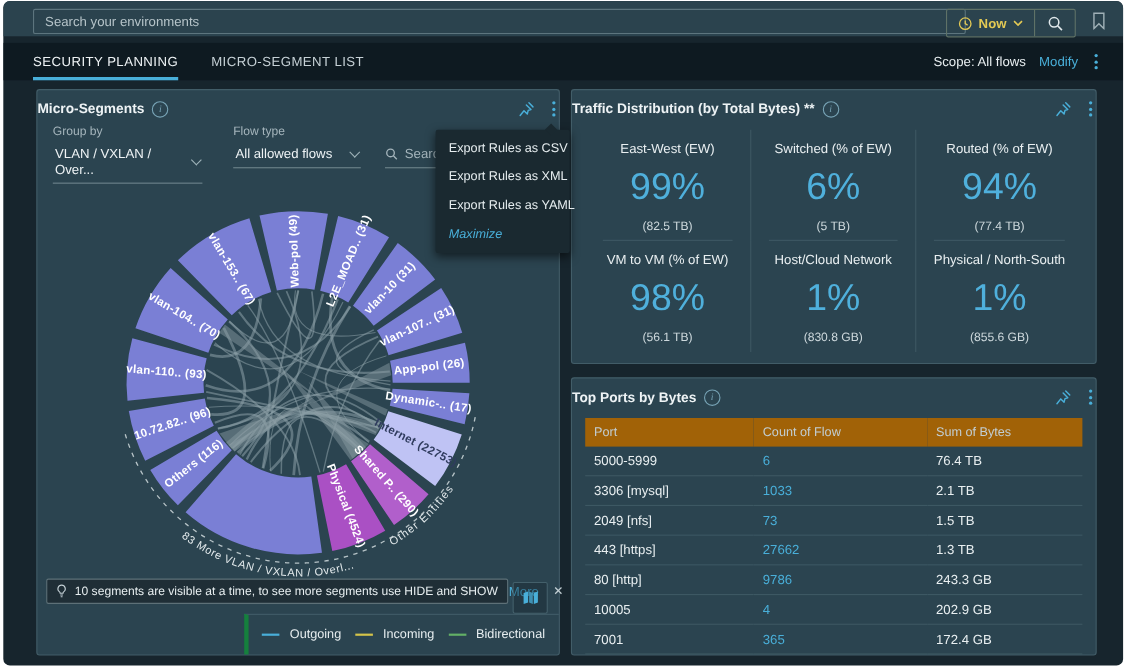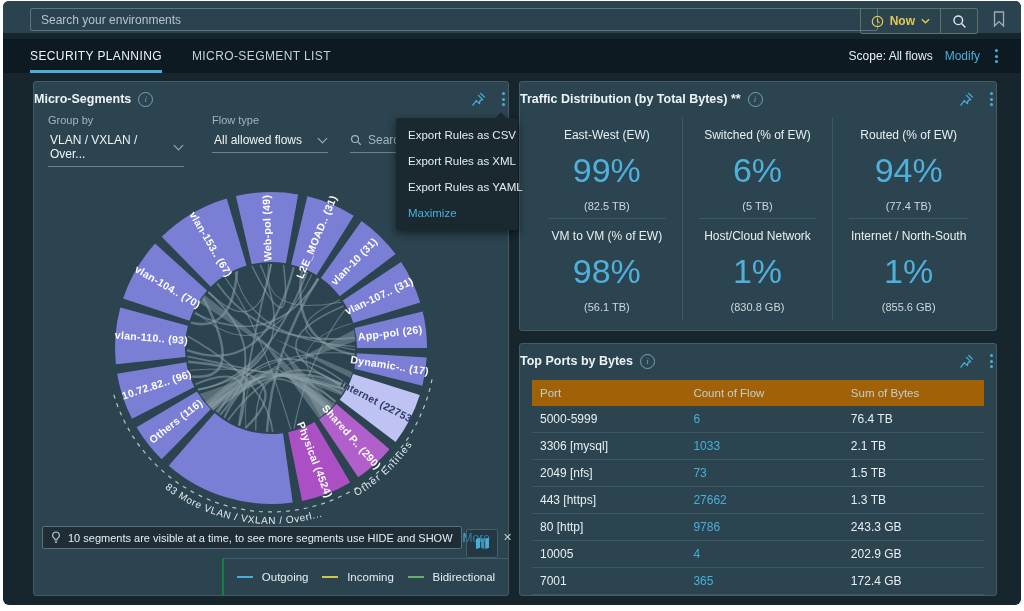--- a/index.html
+++ b/index.html
@@ -48,34 +48,34 @@
   .chev{width:6px;height:6px;border-right:1.5px solid #9fb3b9;border-bottom:1.5px solid #9fb3b9;
     transform:rotate(45deg);margin-left:8px;margin-top:-3px;flex:none;}
   .mini-search{position:absolute;left:316px;top:51px;width:122px;border-bottom:1px solid #6e848c;
     display:flex;align-items:center;gap:6px;padding-bottom:5px;color:#a5b5bc;font-size:12px;}
   
   .ctx-menu{position:absolute;left:362px;top:36px;width:122px;background:#1a2930;border-radius:2px;
     box-shadow:0 3px 9px rgba(0,0,0,.55);padding:4px 0;z-index:20;}
   .ctx-menu:before{content:"";position:absolute;top:-4px;right:13px;width:8px;height:8px;
     background:#1a2930;transform:rotate(45deg);}
   .menu-item{padding:7px 12px;font-size:11.5px;color:#e6edef;cursor:pointer;white-space:nowrap;}
-  .menu-item.accent{color:#49afd9;}
+  .menu-item.accent{color:#49afd9;font-style:italic;}
   
   .donut{position:absolute;left:0;top:88px;width:476px;height:440px;}
   
   .hint{position:absolute;left:8px;top:444px;height:21px;width:402px;background:#1f2e36;
     border:1px solid #5d7077;border-radius:2px;display:flex;align-items:center;gap:7px;padding:0 8px;
     font-size:11px;color:#e6edef;z-index:15;white-space:nowrap;}
   .hint .more{margin-left:3px;}
   .hint .close{color:#c2ced3;margin-left:6px;font-size:11px;cursor:pointer;}
   .map-btn{position:absolute;right:10px;top:447px;width:30px;height:27px;border:1px solid #44606b;
     border-radius:2px;display:flex;align-items:center;justify-content:center;z-index:15;cursor:pointer;
     background:rgba(20,35,43,.35);}
   .legend{position:absolute;right:0;bottom:0;left:188px;height:36px;border-top:1px solid #415d68;
-    border-left:2px solid #15803d;display:flex;align-items:center;justify-content:space-around;padding:0 6px;}
+    border-left:4px solid #15803d;display:flex;align-items:center;justify-content:space-around;padding:0 6px;}
   .legend-item{display:flex;align-items:center;gap:9px;font-size:11.5px;color:#e6edef;}
   .dash{width:16px;height:2px;display:inline-block;flex:none;}
   
   .stats-grid{position:absolute;left:12px;right:12px;top:36px;bottom:10px;display:grid;
     grid-template-columns:1fr 1fr 1fr;grid-template-rows:1fr 1fr;}
   .stat-cell{position:relative;text-align:center;padding-top:10px;}
   .stat-cell.vline{border-right:1px solid #3d5863;}
   .stat-cell.hline:after{content:"";position:absolute;bottom:0;left:16px;right:16px;
     border-bottom:1px solid #3d5863;}
   .stat-label{font-size:12px;color:#e9eff1;}
@@ -353,21 +353,21 @@
           <div class="stat-label">VM to VM (% of EW)</div>
           <div class="stat-value">98%</div>
           <div class="stat-sub">(56.1 TB)</div>
         </div>
         <div class="stat-cell vline">
           <div class="stat-label">Host/Cloud Network</div>
           <div class="stat-value">1%</div>
           <div class="stat-sub">(830.8 GB)</div>
         </div>
         <div class="stat-cell">
-          <div class="stat-label">Internet / North-South</div>
+          <div class="stat-label">Physical / North-South</div>
           <div class="stat-value">1%</div>
           <div class="stat-sub">(855.6 GB)</div>
         </div>
       </div>
   </div>
 
   <div class="panel ports">
     <div class="panel-head">
       <span class="panel-title">Top Ports by Bytes</span>
       <span class="info">i</span>

